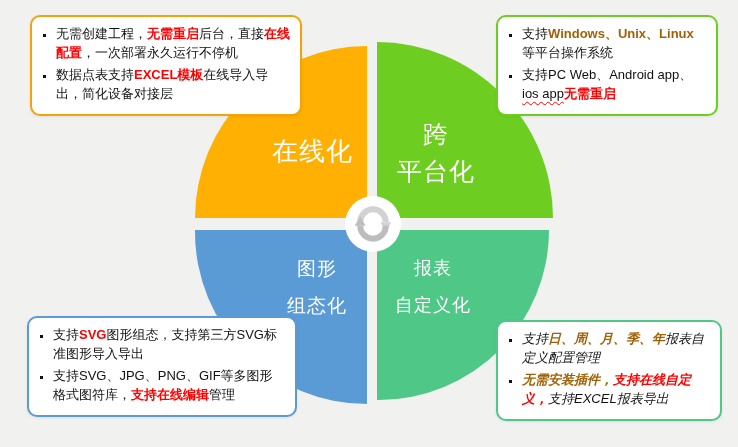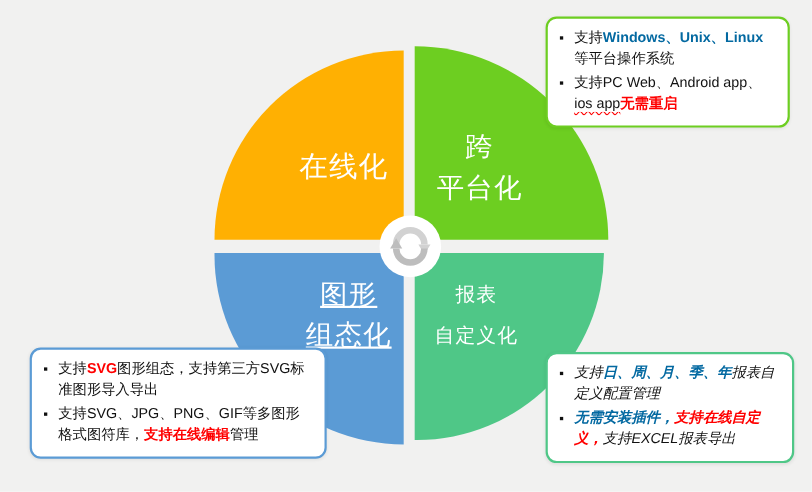--- a/index.html
+++ b/index.html
@@ -12,21 +12,21 @@
   
   .quad { position:absolute; }
   .quad-online  { left:195px; top:46px;  width:172px; height:172px; background:#FFB002; border-radius:172px 0 0 0; }
   .quad-cross   { left:377px; top:42px;  width:176px; height:176px; background:#6DCE21; border-radius:0 176px 0 0; }
   .quad-graphic { left:195px; top:230px; width:172px; height:174px; background:#5B9BD5; border-radius:0 0 0 174px; }
   .quad-report  { left:377px; top:230px; width:172px; height:170px; background:#4FC787; border-radius:0 0 172px 0; }
 
   .quad-label { position:absolute; color:#ffffff; letter-spacing:1px; }
   .label-online  { right:14px; top:88px; font-size:26px;margin-left:32px; }
   .label-cross   { left:18px;  top:74px; width:82px;  text-align:center; font-size:25px; line-height:37px; }
-  .label-graphic { right:8px;  top:20px; width:84px;  text-align:center; font-size:25px; line-height:37px;text-decoration:underline; }
+  .label-graphic { right:8px;  top:20px; width:84px;  text-align:center; font-size:19px; line-height:37px; }
   .label-report  { left:4px;   top:20px; width:104px; text-align:center; font-size:18px; line-height:37px; }
 
   
   .center-badge {
     position:absolute; left:345px; top:196px; width:56px; height:56px;
     background:#ffffff; border-radius:50%;
     display:flex; align-items:center; justify-content:center;
   }
 
   
@@ -39,21 +39,21 @@
   .co-top-left     { left:30px;  top:15px;  width:248px; border-color:#F2A30A; }
   .co-top-right    { left:496px; top:15px;  width:198px; border-color:#6DCE21; }
   .co-bottom-left  { left:27px;  top:316px; width:246px; border-color:#5B9BD5; }
   .co-bottom-right { left:496px; top:320px; width:202px; border-color:#4FC787;font-style:italic; }
 
   .callout ul { margin:0; padding-left:14px; list-style:square; }
   .callout li { margin:0 0 3px 0; }
   .callout li::marker { font-size:11px; color:#111; }
 
   .em-red  { color:#FF0000; font-weight:700; }
-  .em-blue { color:#0369a1; font-weight:700; }
+  .em-blue { color:#a16207; font-weight:700; }
   .u-squiggle {
     text-decoration-line:underline; text-decoration-style:wavy;
     text-decoration-color:#FF0000; text-decoration-thickness:1px;
     text-underline-offset:3px;
   }
 </style>
 </head>
 <body>
 
 <div class="stage">
@@ -85,20 +85,26 @@
 
   <div class="center-badge">
     <svg width="44" height="44" viewBox="0 0 48 48">
       <path d="M 10 22 A 14 14 0 0 1 38 22" stroke="#d2d2d2" stroke-width="6.5" fill="none"></path>
       <polygon points="32,22 44,22 38,32" fill="#d2d2d2"></polygon>
       <path d="M 38 26 A 14 14 0 0 1 10 26" stroke="#bdbdbd" stroke-width="6.5" fill="none"></path>
       <polygon points="4,26 16,26 10,16" fill="#bdbdbd"></polygon>
     </svg>
   </div>
 
+  <div class="callout co-top-left">
+    <ul>
+      <li><span>无需创建工程，</span><span class="em-red">无需重启</span><span>后台，直接</span><span class="em-red">在线配置</span><span>，一次部署永久运行不停机</span></li>
+      <li><span>数据点表支持</span><span class="em-red">EXCEL模板</span><span>在线导入导出，简化设备对接层</span></li>
+    </ul>
+  </div>
 
   <div class="callout co-top-right">
     <ul>
       <li><span>支持</span><span class="em-blue">Windows、Unix、Linux</span><span>等平台操作系统</span></li>
       <li><span>支持PC Web、Android app、</span><span class="u-squiggle">ios app</span><span class="em-red">无需重启</span></li>
     </ul>
   </div>
 
   <div class="callout co-bottom-left">
     <ul>

